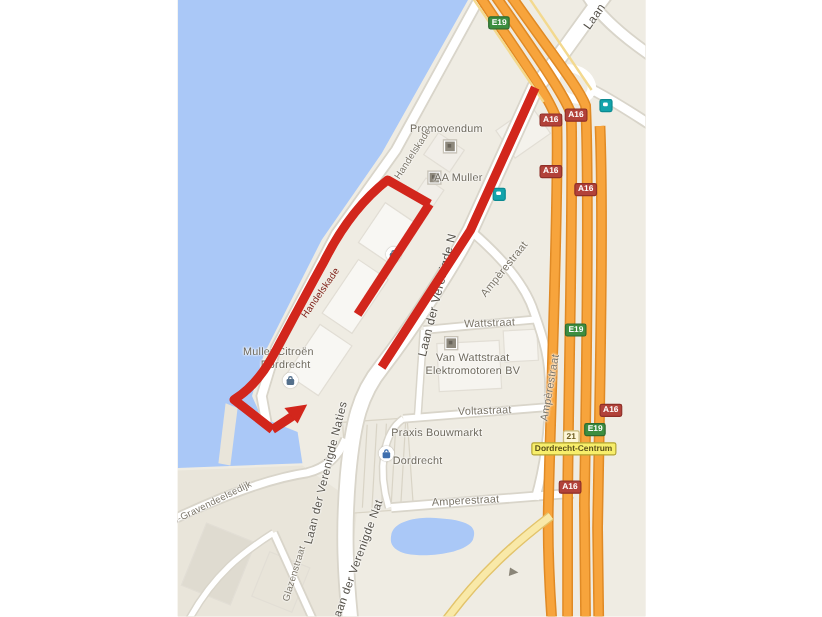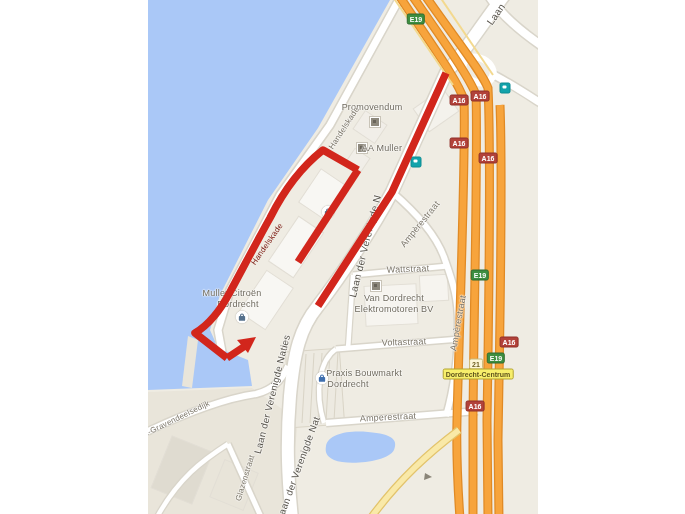--- a/index.html
+++ b/index.html
@@ -122,25 +122,25 @@
 
     <span class="lbl poi" style="left:224px;top:107px;">Promovendum</span>
     <span class="lbl poi" style="left:234px;top:148px;">AA Muller</span>
     <span class="lbl small" style="left:196px;top:128px;--r:-57deg;">Handelskade</span>
     <span class="lbl maroon" style="left:119px;top:244px;--r:-55deg;">Handelskade</span>
     <span class="lbl poi" style="left:84px;top:293px;">Muller Citroën</span>
     <span class="lbl poi" style="left:90px;top:304px;">Dordrecht</span>
     <span class="lbl road" style="left:217px;top:246px;--r:-76deg;">Laan der Verenigde N</span>
     <span class="lbl" style="left:272px;top:224px;--r:-51deg;">Ampèrestraat</span>
     <span class="lbl" style="left:260px;top:269px;--r:-2deg;">Wattstraat</span>
-    <span class="lbl poi" style="left:246px;top:298px;">Van Dordrecht</span>
+    <span class="lbl poi" style="left:246px;top:298px;">Van Wattstraat</span>
     <span class="lbl poi" style="left:246px;top:309px;">Elektromotoren BV</span>
     <span class="lbl" style="left:256px;top:342px;--r:-2deg;">Voltastraat</span>
     <span class="lbl" style="left:310px;top:323px;--r:-80deg;">Ampèrestraat</span>
-    <span class="lbl poi" style="left:216px;top:373px;">Praxis Bouwmarkt</span>
+    <span class="lbl poi" style="left:216px;top:360px;">Praxis Bouwmarkt</span>
     <span class="lbl poi" style="left:200px;top:384px;">Dordrecht</span>
     <span class="lbl" style="left:240px;top:417px;--r:-3deg;">Amperestraat</span>
     <span class="lbl small" style="left:97px;top:478px;--r:-73deg;">Glazenstraat</span>
     <span class="lbl small" style="left:28px;top:419px;--r:-26deg;">'s-Gravendeelsedijk</span>
     <span class="lbl road" style="left:124px;top:394px;--r:-76deg;font-size:9.5px;">Laan der Verenigde Naties</span>
     <span class="lbl road" style="left:150px;top:468px;--r:-70deg;font-size:9.5px;">Laan der Verenigde Nat</span>
     <span class="lbl road" style="left:348px;top:14px;--r:-55deg;">Laan</span>
 
     <span class="badge green" style="left:268px;top:19px;">E19</span>
     <span class="badge red" style="left:311px;top:100px;">A16</span>

